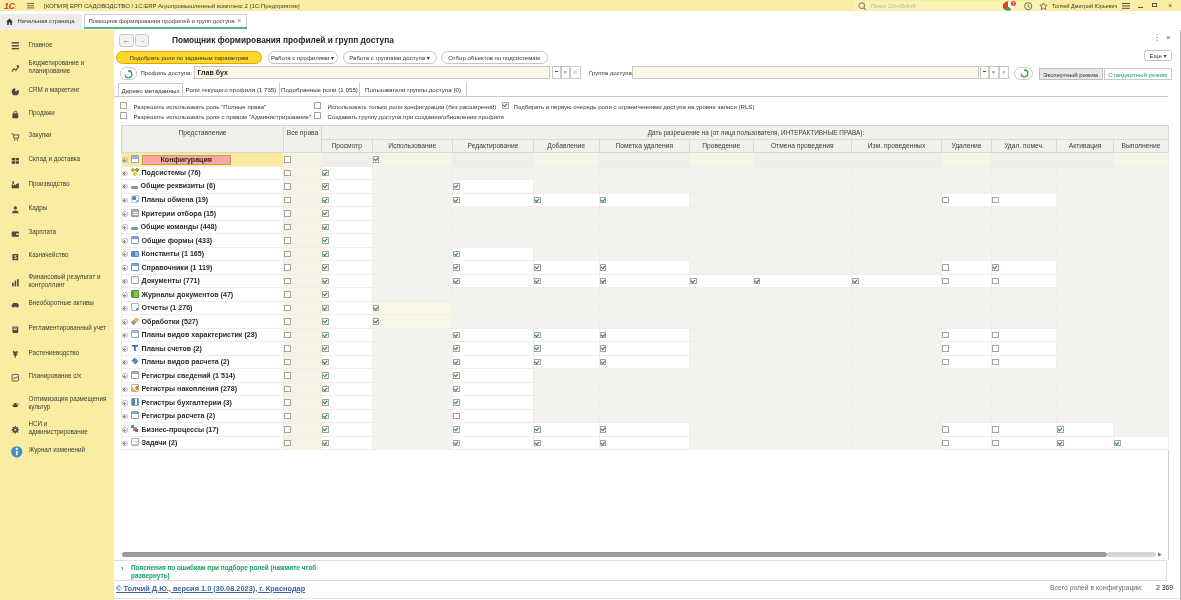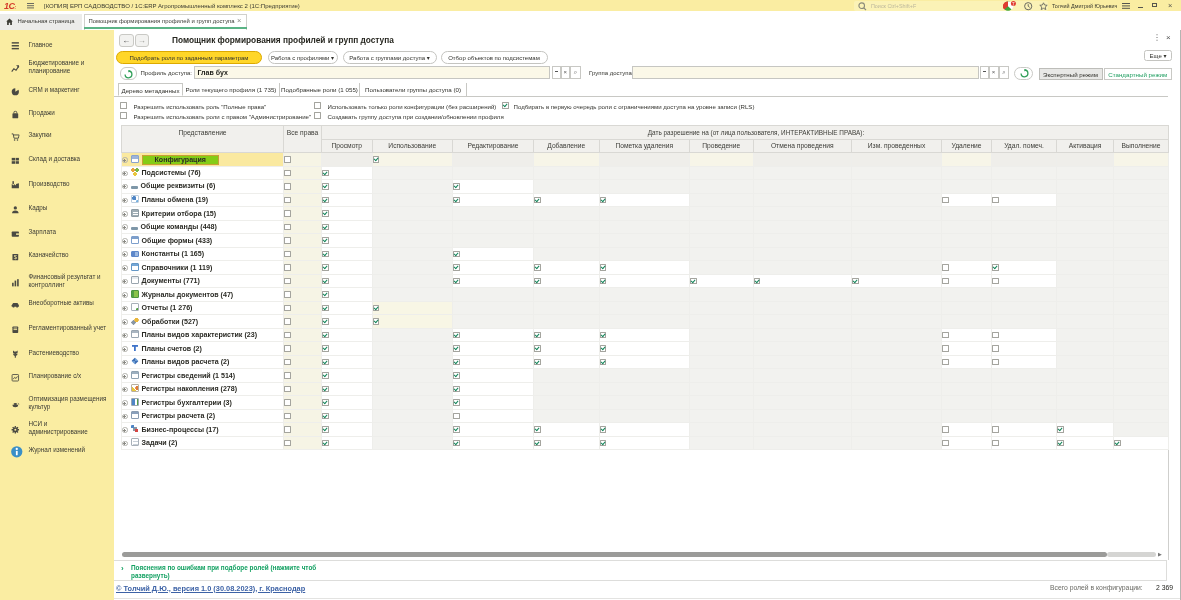--- a/index.html
+++ b/index.html
@@ -278,21 +278,21 @@
         <td class="hd">Пометка удаления</td>
         <td class="hd">Проведение</td>
         <td class="hd">Отмена проведения</td>
         <td class="hd">Изм. проведенных</td>
         <td class="hd">Удаление</td>
         <td class="hd">Удал. помеч.</td>
         <td class="hd">Активация</td>
         <td class="hd">Выполнение</td>
       </tr>
       <tr>
-        <td class="tree" style="background:#fae9a0"><span class="ex"></span><i class="ic" style="background:linear-gradient(#9db4d8 0 3px,#fff 3px),linear-gradient(90deg,#9db4d8 0 1px,#0000 0) 3px 0/3px 100%;border:1px solid #8aa3cc"></i><span style="background:#84cc16;border:1px solid #c8a035;padding:0 12px">Конфигурация</span></td>
+        <td class="tree" style="background:#fae9a0"><span class="ex"></span><i class="ic" style="background:linear-gradient(#9db4d8 0 3px,#fff 3px),linear-gradient(90deg,#9db4d8 0 1px,#0000 0) 3px 0/3px 100%;border:1px solid #8aa3cc"></i><span style="background:#fca5a5;border:1px solid #c8a035;padding:0 18px">Конфигурация</span></td>
         <td class="cbx b"><span class="cb"></span></td>
         <td style="background:#efeeea"></td>
         <td class="cbx" style="background:#f7f5e8"><span class="cb cbc"></span></td>
         <td style="background:#efeeea"></td>
         <td style="background:#f7f5e8"></td>
         <td style="background:#efeeea"></td>
         <td style="background:#f7f5e8"></td>
         <td style="background:#efeeea"></td>
         <td style="background:#efeeea"></td>
         <td style="background:#f7f5e8"></td>

